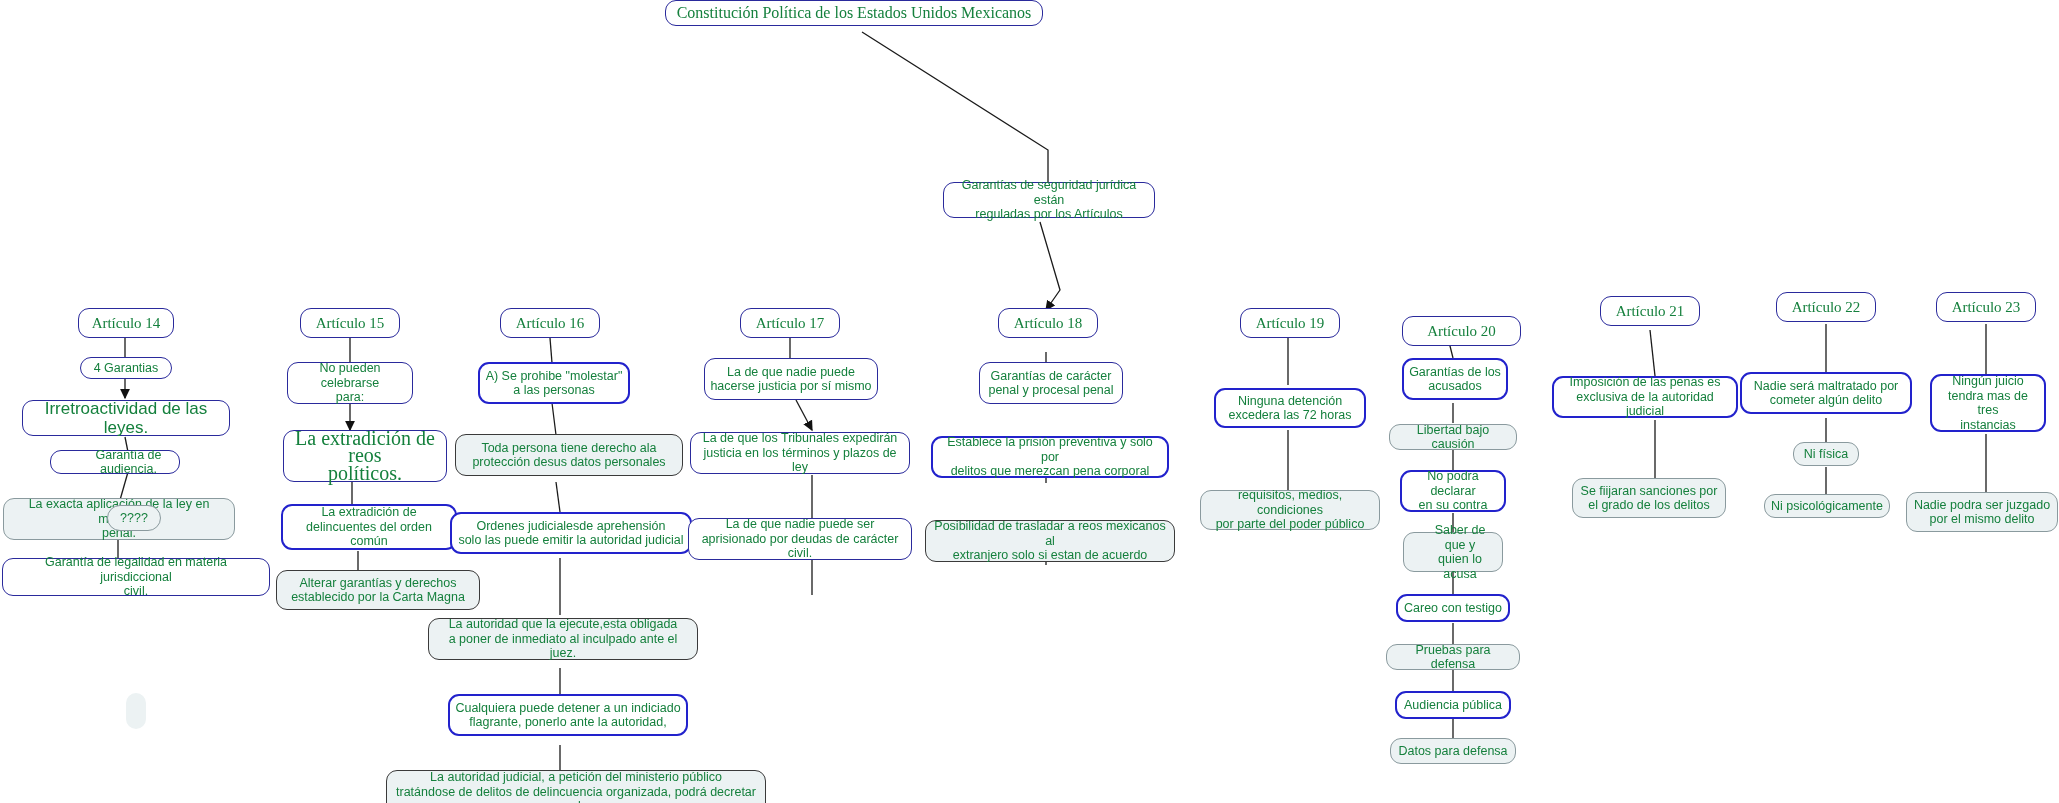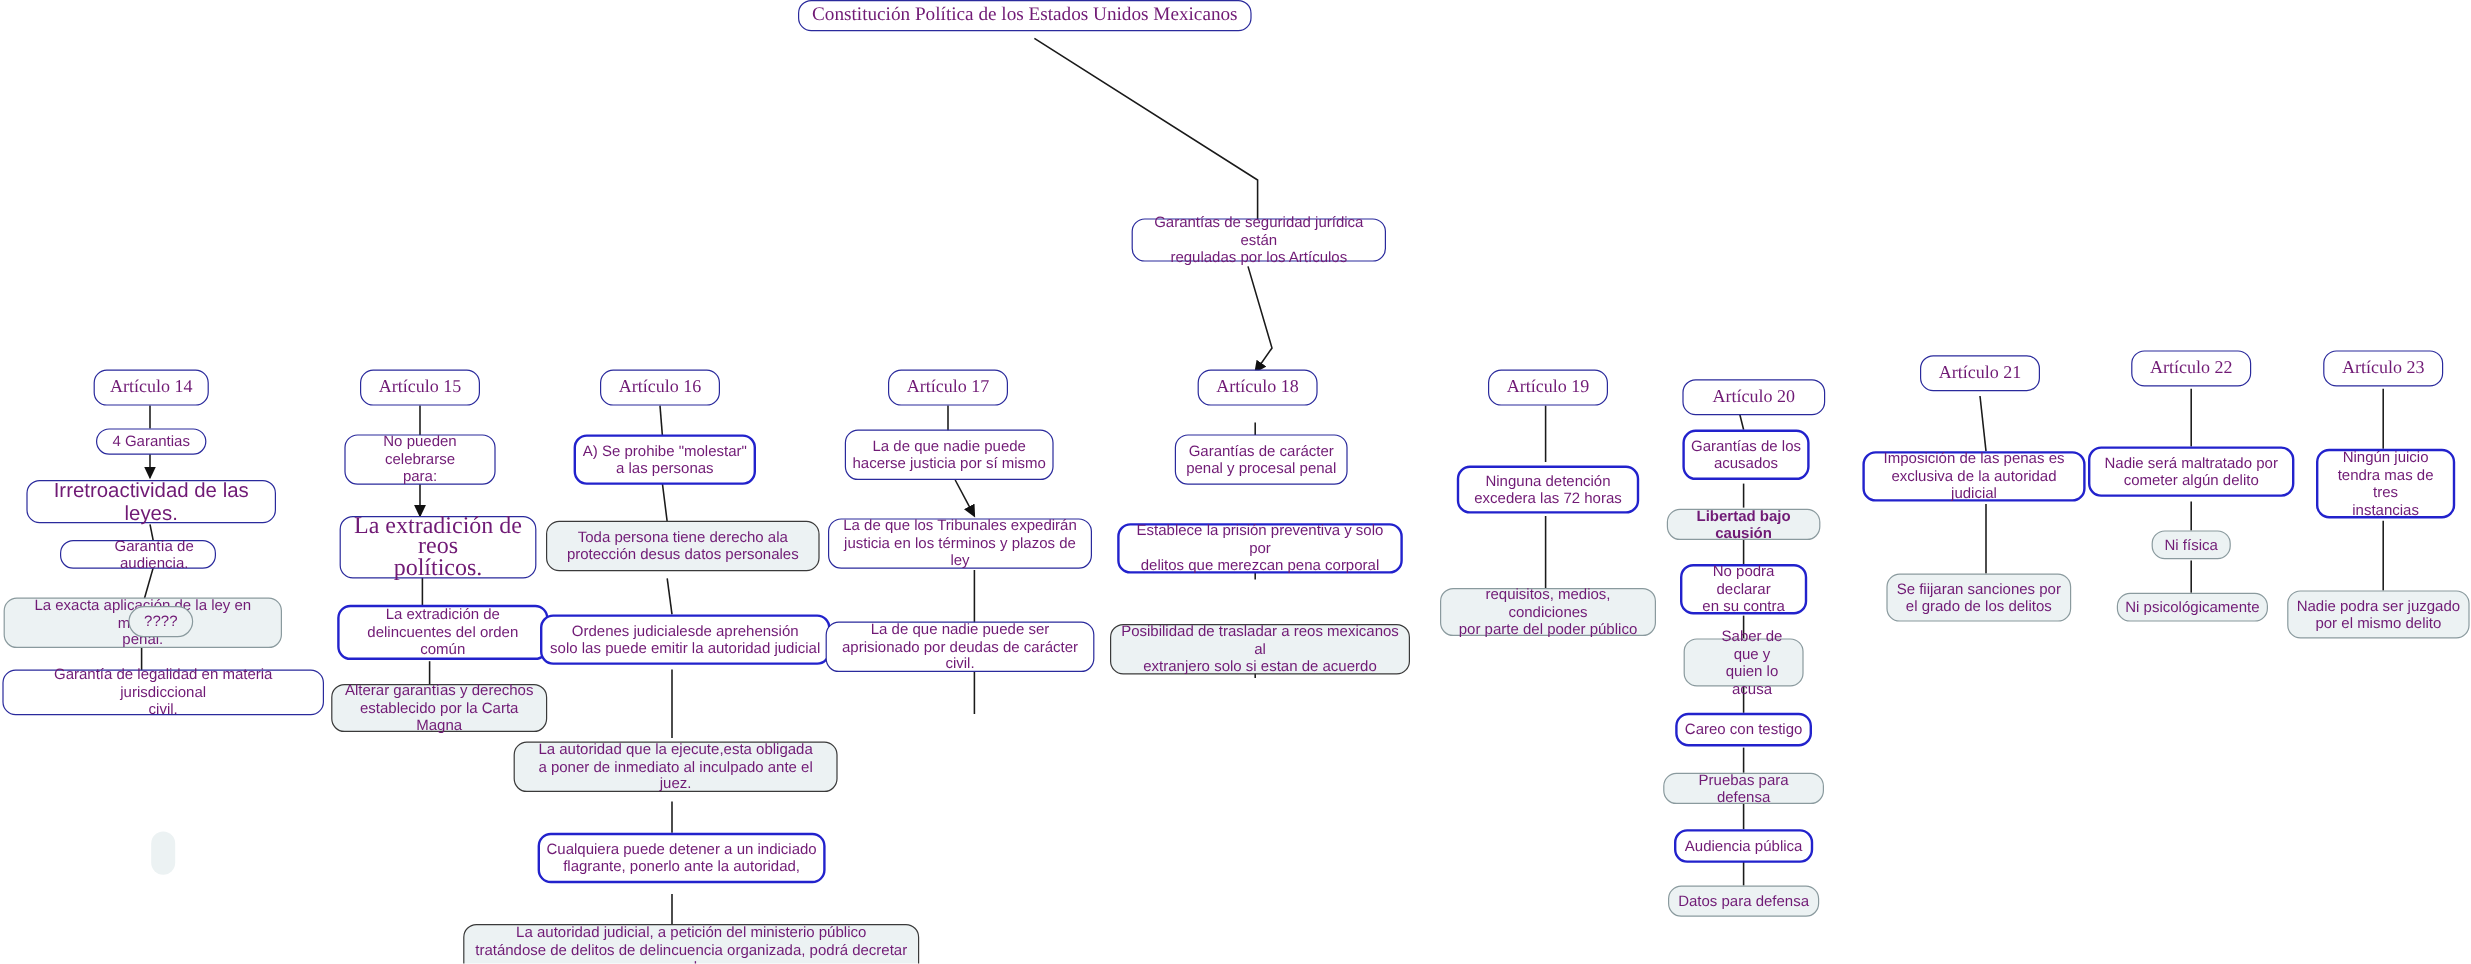--- a/index.html
+++ b/index.html
@@ -4,21 +4,21 @@
 <style>
   html,body{margin:0;padding:0;background:#ffffff;}
   body{width:2059px;height:803px;overflow:hidden;
        font-family:"Liberation Sans","DejaVu Sans",sans-serif;}
   #stage{position:relative;width:2059px;height:803px;background:#fff;}
   svg#wires{position:absolute;left:0;top:0;width:2059px;height:803px;
             pointer-events:none;}
   .node{position:absolute;box-sizing:border-box;display:flex;
         align-items:center;justify-content:center;text-align:center;
         border-radius:11px;background:#ffffff;
-        border:1.2px solid #2a2a9c;color:#701a75;
+        border:1.2px solid #2a2a9c;color:#15803d;
         font-size:12.5px;line-height:14.5px;padding:2px 5px;
         white-space:pre-line;}
   
   .serif{font-family:"Liberation Serif","DejaVu Serif",serif;}
   .t-title{font-size:16px;line-height:18px;}
   .t-art{font-size:15px;line-height:17px;}
   .t-big{font-size:17px;line-height:19px;}
   .t-mid{font-size:20px;line-height:17.5px;}
   
   .v-thin{border:1.2px solid #2a2a9c;background:#ffffff;}
@@ -112,21 +112,21 @@
 
   <div class="node v-tintsoft" style="left:107px;top:505px;width:54px;height:26px;border-radius:13px;z-index:5;">????</div>
 
   <div class="node v-thin serif t-art" style="left:300px;top:308px;width:100px;height:30px;">Artículo 15</div>
   <div class="node v-thin" style="left:287px;top:362px;width:126px;height:42px;">No pueden celebrarse
 para:</div>
   <div class="node v-thin serif t-mid" style="left:283px;top:430px;width:164px;height:52px;">La extradición de reos
 políticos.</div>
   <div class="node v-bold" style="left:281px;top:504px;width:176px;height:46px;">La extradición de
 delincuentes del orden común</div>
-  <div class="node v-tint" style="left:276px;top:570px;width:180px;height:40px;">Alterar garantías y derechos
+  <div class="node v-tint" style="left:276px;top:570px;width:204px;height:40px;">Alterar garantías y derechos
 establecido por la Carta Magna</div>
 
   <div class="node v-thin serif t-art" style="left:500px;top:308px;width:100px;height:30px;">Artículo 16</div>
   <div class="node v-bold" style="left:478px;top:362px;width:152px;height:42px;">A) Se prohibe "molestar"
 a las personas</div>
   <div class="node v-tint" style="left:455px;top:434px;width:228px;height:42px;">Toda persona tiene derecho ala
 protección desus datos personales</div>
   <div class="node v-bold" style="left:450px;top:512px;width:242px;height:42px;">Ordenes judicialesde aprehensión
 solo las puede emitir la autoridad judicial</div>
   <div class="node v-tint" style="left:428px;top:618px;width:270px;height:42px;">La autoridad que la ejecute,esta obligada
@@ -154,21 +154,21 @@
 
   <div class="node v-thin serif t-art" style="left:1240px;top:308px;width:100px;height:30px;">Artículo 19</div>
   <div class="node v-bold" style="left:1214px;top:388px;width:152px;height:40px;">Ninguna detención
 excedera las 72 horas</div>
   <div class="node v-tintsoft" style="left:1200px;top:490px;width:180px;height:40px;text-align:center;">requisitos, medios, condiciones
 por parte del poder público</div>
 
   <div class="node v-thin serif t-art" style="left:1402px;top:316px;width:119px;height:30px;">Artículo 20</div>
   <div class="node v-bold" style="left:1402px;top:358px;width:106px;height:42px;">Garantías de los
 acusados</div>
-  <div class="node v-tintsoft" style="left:1389px;top:424px;width:128px;height:26px;font-weight:bold;">Libertad bajo causión</div>
+  <div class="node v-tintsoft" style="left:1389px;top:424px;width:128px;height:26px;">Libertad bajo causión</div>
   <div class="node v-bold" style="left:1400px;top:470px;width:106px;height:42px;">No podra declarar
 en su contra</div>
   <div class="node v-tintsoft" style="left:1403px;top:532px;width:100px;height:40px;padding-left:19px;">Saber de que y
 quien lo acusa</div>
   <div class="node v-bold" style="left:1396px;top:594px;width:114px;height:28px;">Careo con testigo</div>
   <div class="node v-tintsoft" style="left:1386px;top:644px;width:134px;height:26px;">Pruebas para defensa</div>
   <div class="node v-bold" style="left:1395px;top:691px;width:116px;height:28px;">Audiencia pública</div>
   <div class="node v-tintsoft" style="left:1390px;top:738px;width:126px;height:26px;">Datos para defensa</div>
 
   <div class="node v-thin serif t-art" style="left:1600px;top:296px;width:100px;height:30px;">Artículo 21</div>

